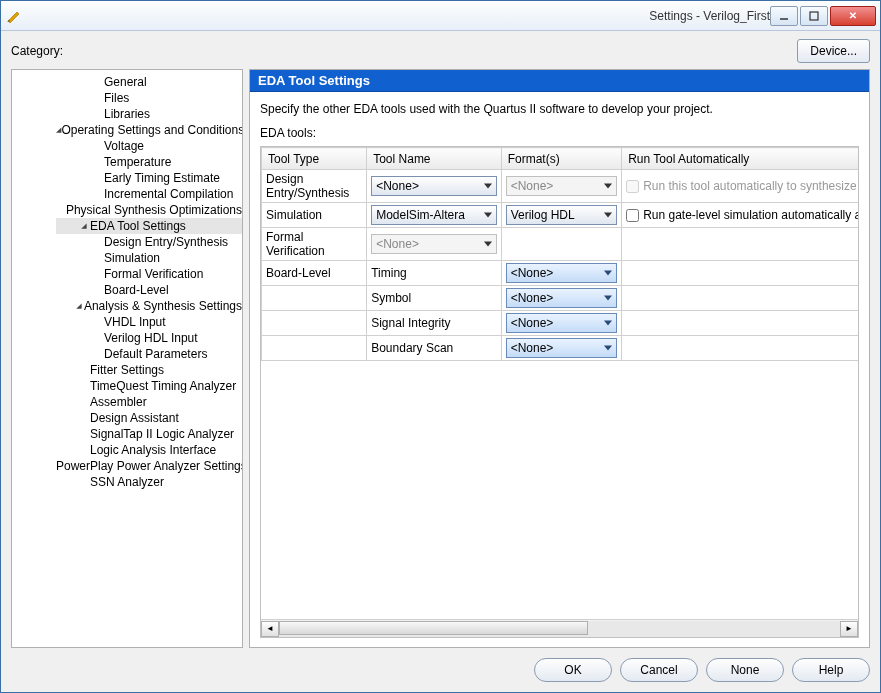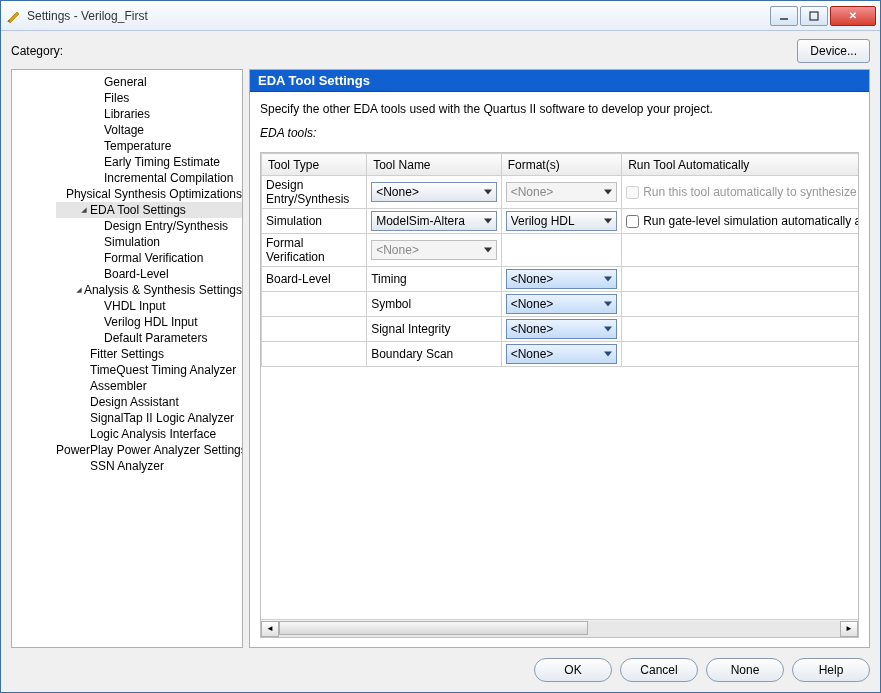--- a/index.html
+++ b/index.html
@@ -1,18 +1,18 @@
 <!DOCTYPE html>
 <html><head>
 <meta charset="utf-8">
 <style>
 * { box-sizing: border-box; }
 body { margin: 0; font-family: "Segoe UI", Tahoma, sans-serif; font-size: 12px; color: #000; background: #fff; overflow: hidden; }
 .window { width: 881px; height: 693px; border: 1px solid #3a6ea5; background: #f0f0f0; display: flex; flex-direction: column; }
-.titlebar { height: 30px; background: linear-gradient(#fdfefe,#e8eff8); border-bottom: 1px solid #b8c7db; display: flex; align-items: center; padding: 0 4px; }
+.titlebar { height: 30px; background: linear-gradient(#fdfefe,#e8eff8); border-bottom: 1px solid #b8c7db; display: flex; align-items: center; padding: 0 4px; text-align: right; }
 .titlebar .icon { width: 16px; height: 16px; margin-right: 6px; display: flex; align-items: center; justify-content: center; }
 .titlebar .title { flex: 1; font-size: 12px; color: #333; }
 .winbtns { display: flex; gap: 2px; }
 .winbtn { width: 28px; height: 20px; border: 1px solid #8a9bb2; background: linear-gradient(#f7fbff,#d6e4f4); border-radius: 2px; display: flex; align-items: center; justify-content: center; font-size: 10px; color: #333; }
 .winbtn.close { background: linear-gradient(#f09090,#d84030); color: #fff; border-color: #a02018; width: 46px; }
 .winbtn.close::before { content: "✕"; font-weight: bold; }
 .body { flex: 1; display: flex; flex-direction: column; padding: 6px 10px 10px 10px; background: #f0f0f0; overflow: hidden; }
 .toprow { display: flex; align-items: center; height: 28px; }
 .toprow .catlabel { flex: 1; font-size: 12px; }
 .toprow .device-btn { height: 24px; padding: 0 12px; border: 1px solid #8a9bb2; background: linear-gradient(#fefefe,#e4eaf2); border-radius: 3px; font-size: 12px; cursor: default; }
@@ -21,21 +21,21 @@
 .tree { list-style: none; margin: 0; padding: 0; }
 .tree li { line-height: 16px; white-space: nowrap; padding: 0; }
 .tree .row { display: flex; align-items: center; height: 16px; cursor: default; margin-left: 44px; }
 .tree .row.selected { background: #e5e5e5; }
 .tree .ind { display: inline-block; }
 .tree .tw { width: 12px; display: inline-block; text-align: center; font-size: 9px; color: #555; }
 .panel { flex: 1; display: flex; flex-direction: column; border: 1px solid #b0b0b0; background: #fff; min-width: 0; }
 .panel-header { background: #1060d0; color: #fff; font-weight: bold; padding: 3px 8px; border-bottom: 1px solid #0a4aa0; font-size: 13px; }
 .panel-body { padding: 10px 10px 9px 10px; display: flex; flex-direction: column; flex: 1; overflow: hidden; min-width: 0; }
 .desc { margin-bottom: 10px; }
-.subhdr { margin-bottom: 12px; font-style: italic; }
+.subhdr { margin-bottom: 6px; }
 .grid-wrap { flex: 1; border: 1px solid #c0c0c0; overflow: hidden; position: relative; min-width: 0; display: flex; flex-direction: column; }
 .grid-scroll { overflow: hidden; flex: 1; min-width: 0; }
 .grid-inner { width: 700px; }
 table.grid { border-collapse: collapse; width: 100%; }
 table.grid th, table.grid td { border: 1px solid #d0d0d0; padding: 0; height: 22px; font-weight: normal; text-align: left; vertical-align: middle; overflow: hidden; }
 table.grid th { background: linear-gradient(#fdfdfd,#eaeaea); padding: 2px 6px; }
 table.grid td { padding: 2px 4px; background: #fff; }
 .col-type { width: 110px; }
 .col-name { width: 140px; }
 .col-format { width: 130px; }
@@ -106,20 +106,27 @@
             </li>
             <li>
               <div class="row">
                 <span class="ind" style="width: 36px;"></span>
                 <span class="tw" style="font-size: 7px; color: rgb(68, 68, 68);"></span>
                 <span>Libraries</span>
               </div>
             </li>
             <li>
               <div class="row">
+                <span class="ind" style="width: 22px;"></span>
+                <span class="tw" style="font-size: 7px; color: rgb(68, 68, 68);">◢</span>
+                <span>Operating Settings and Conditions</span>
+              </div>
+            </li>
+            <li>
+              <div class="row">
                 <span class="ind" style="width: 36px;"></span>
                 <span class="tw" style="font-size: 7px; color: rgb(68, 68, 68);"></span>
                 <span>Voltage</span>
               </div>
             </li>
             <li>
               <div class="row">
                 <span class="ind" style="width: 36px;"></span>
                 <span class="tw" style="font-size: 7px; color: rgb(68, 68, 68);"></span>
                 <span>Temperature</span>

